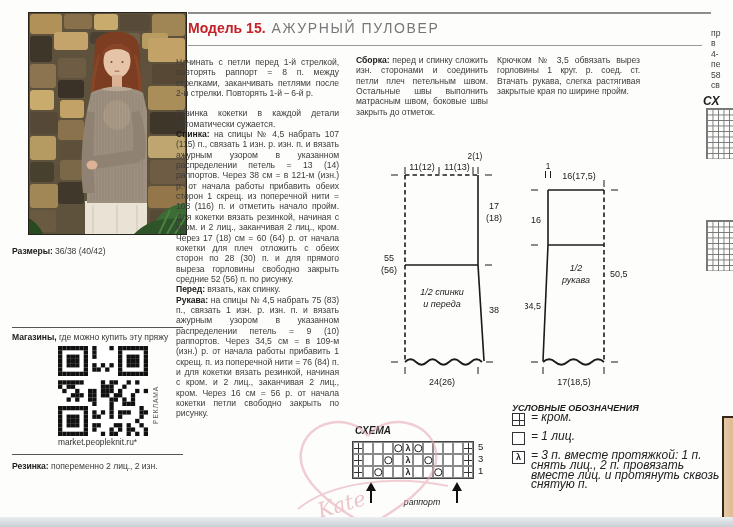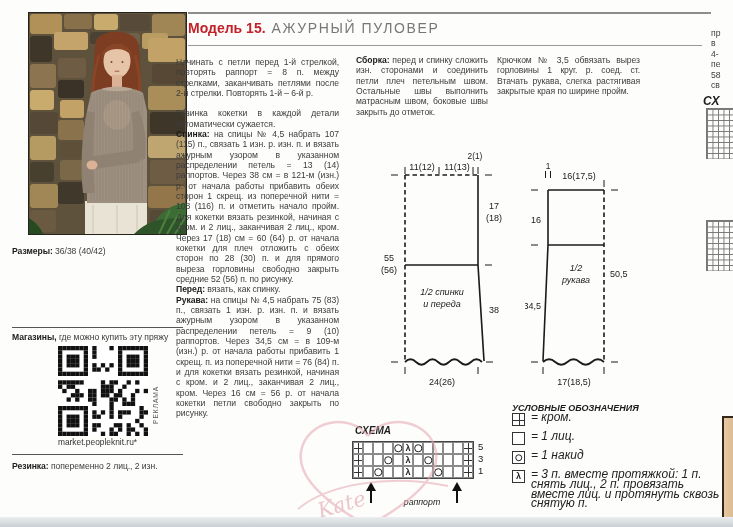--- a/index.html
+++ b/index.html
@@ -458,24 +458,20 @@
   <div>
       <div class="legend-item">
         <span class="lsym sym-cross"></span>
         <span class="ltext">= кром.</span>
       </div>
       <div class="legend-item">
         <span class="lsym "></span>
         <span class="ltext">= 1 лиц.</span>
       </div>
       <div class="legend-item">
-        <span class="lsym sym-yo"></span>
-        <span class="ltext">= 1 накид</span>
-      </div>
-      <div class="legend-item">
         <span class="lsym sym-dec">λ</span>
         <span class="ltext">= 3 п. вместе протяжкой: 1 п. снять лиц., 2 п. провязать вместе лиц. и протянуть сквозь снятую п.</span>
       </div>
     </div>
 </div>
 
 <div class="abs" id="schema">
   <div class="stitle">СХЕМА</div>
   <div id="schema-grid">
       <div class="cell sym-cross"></div>

